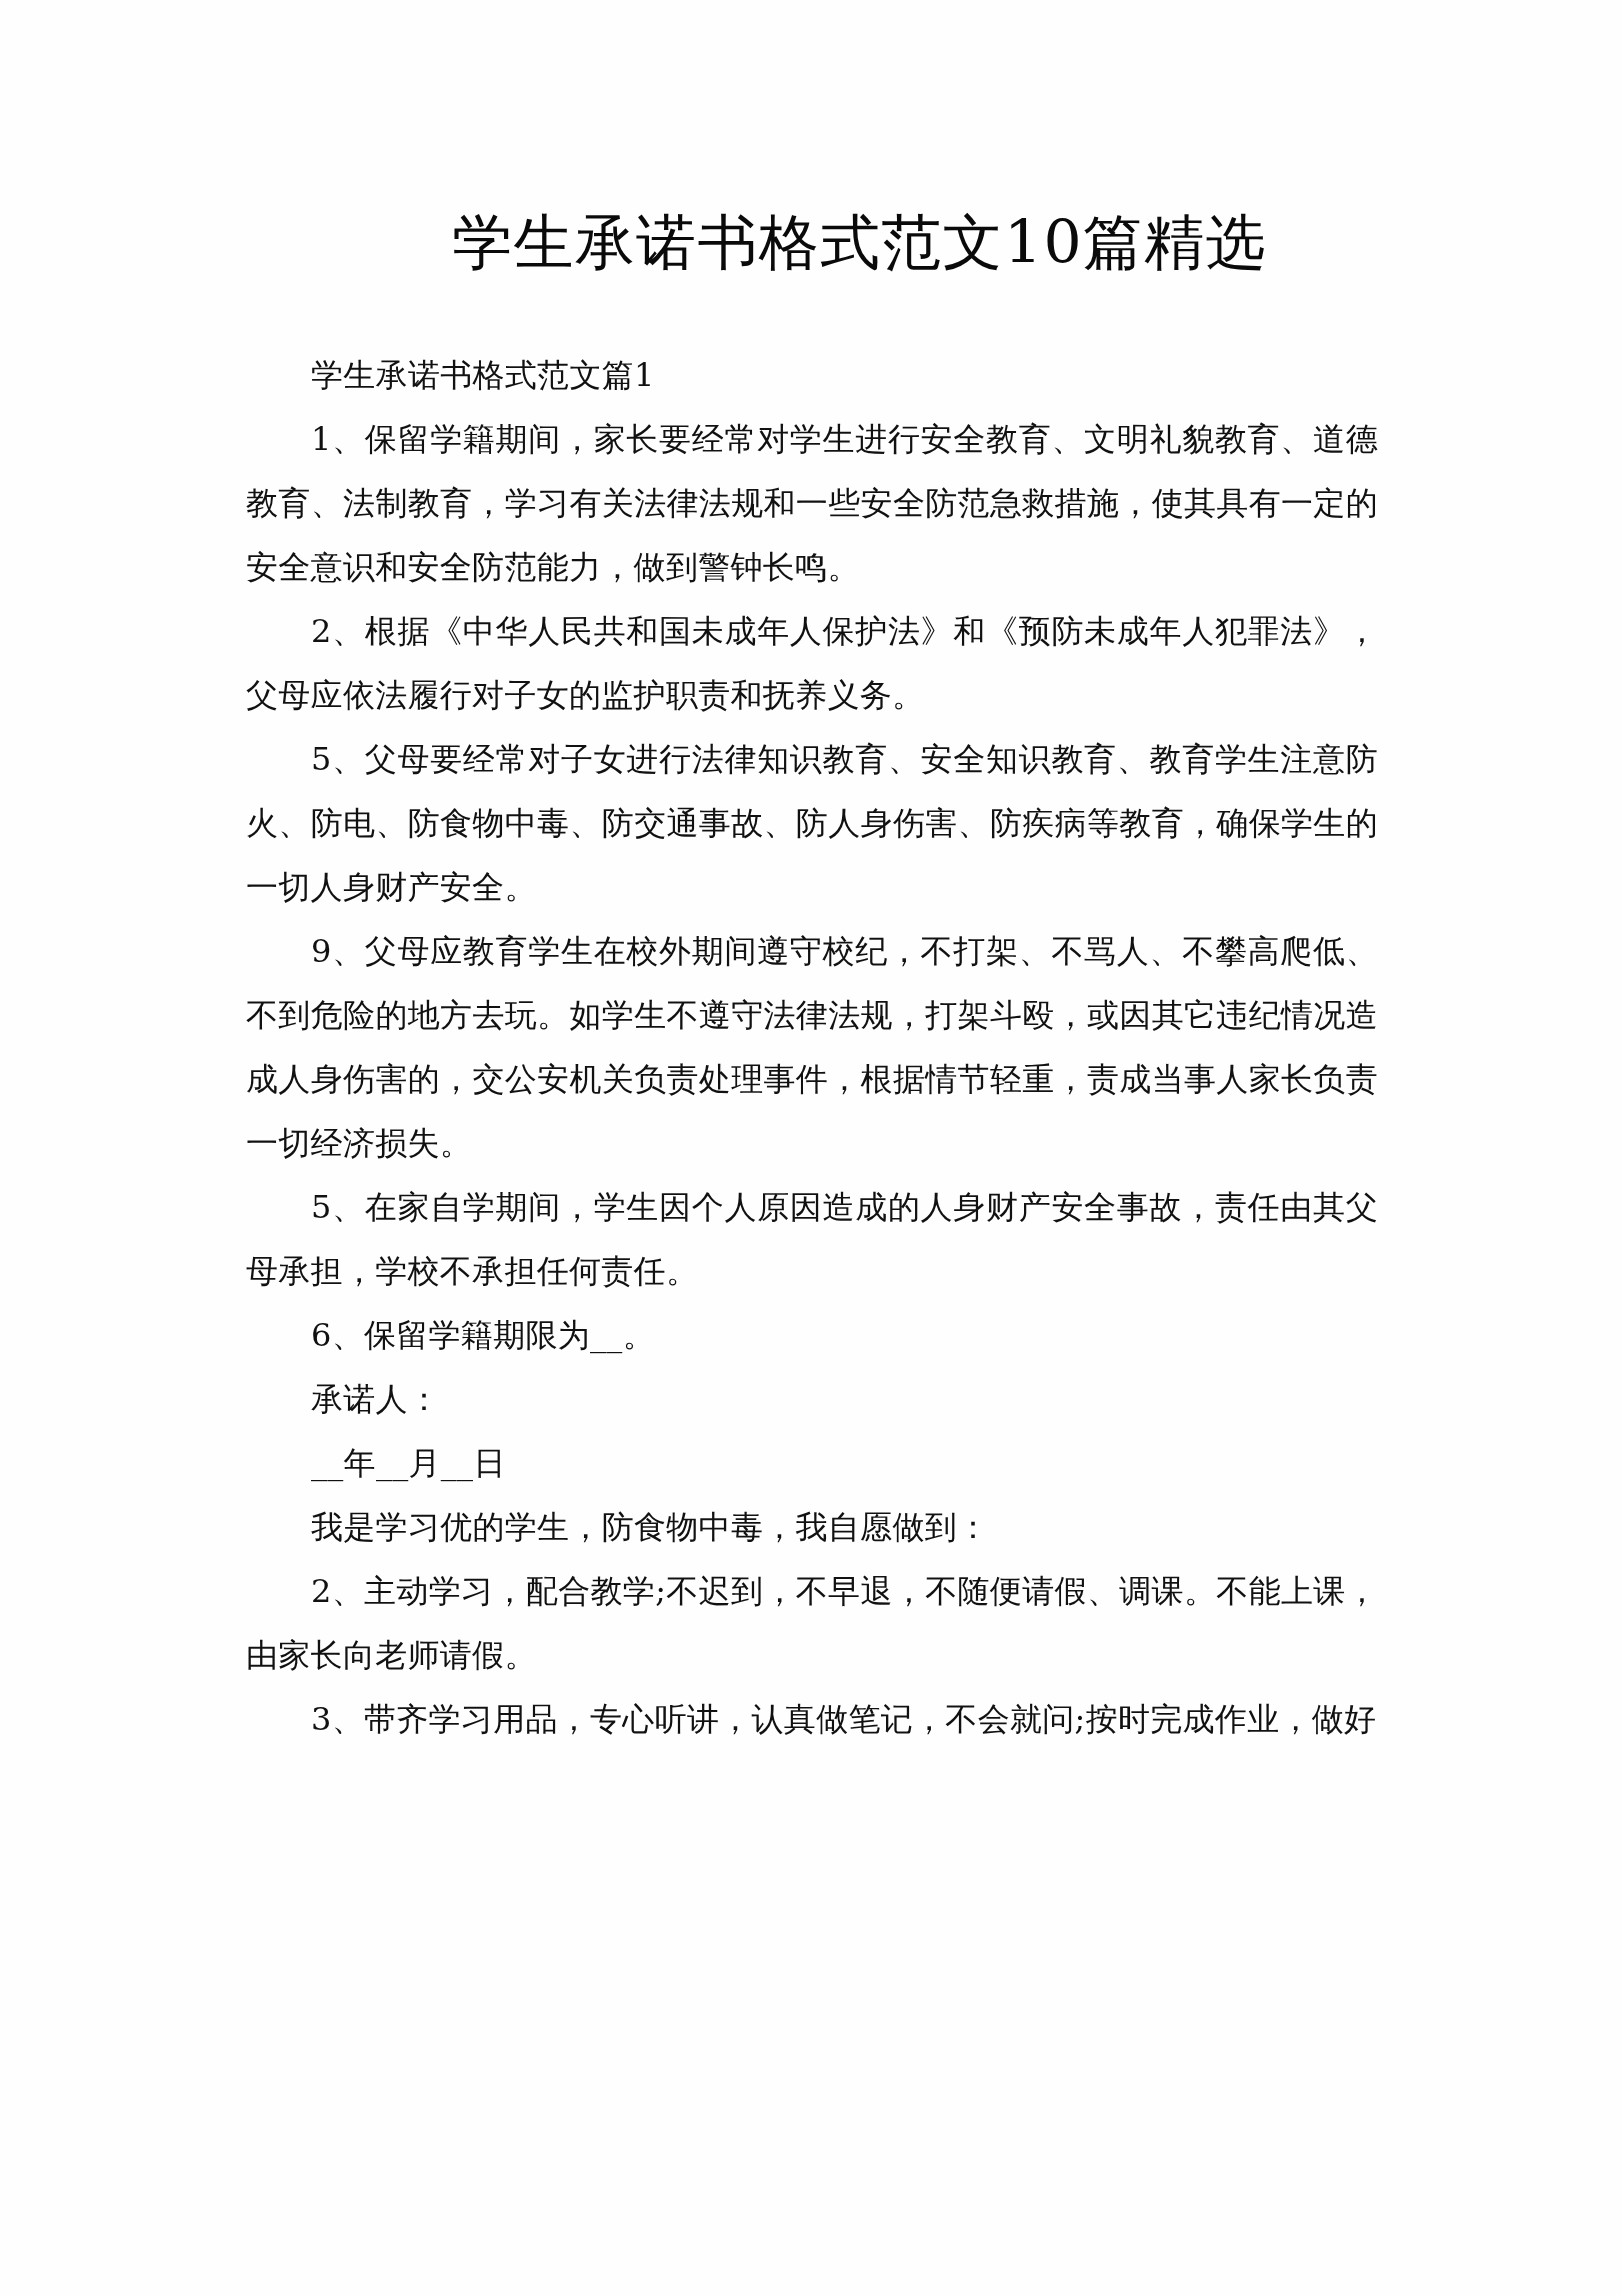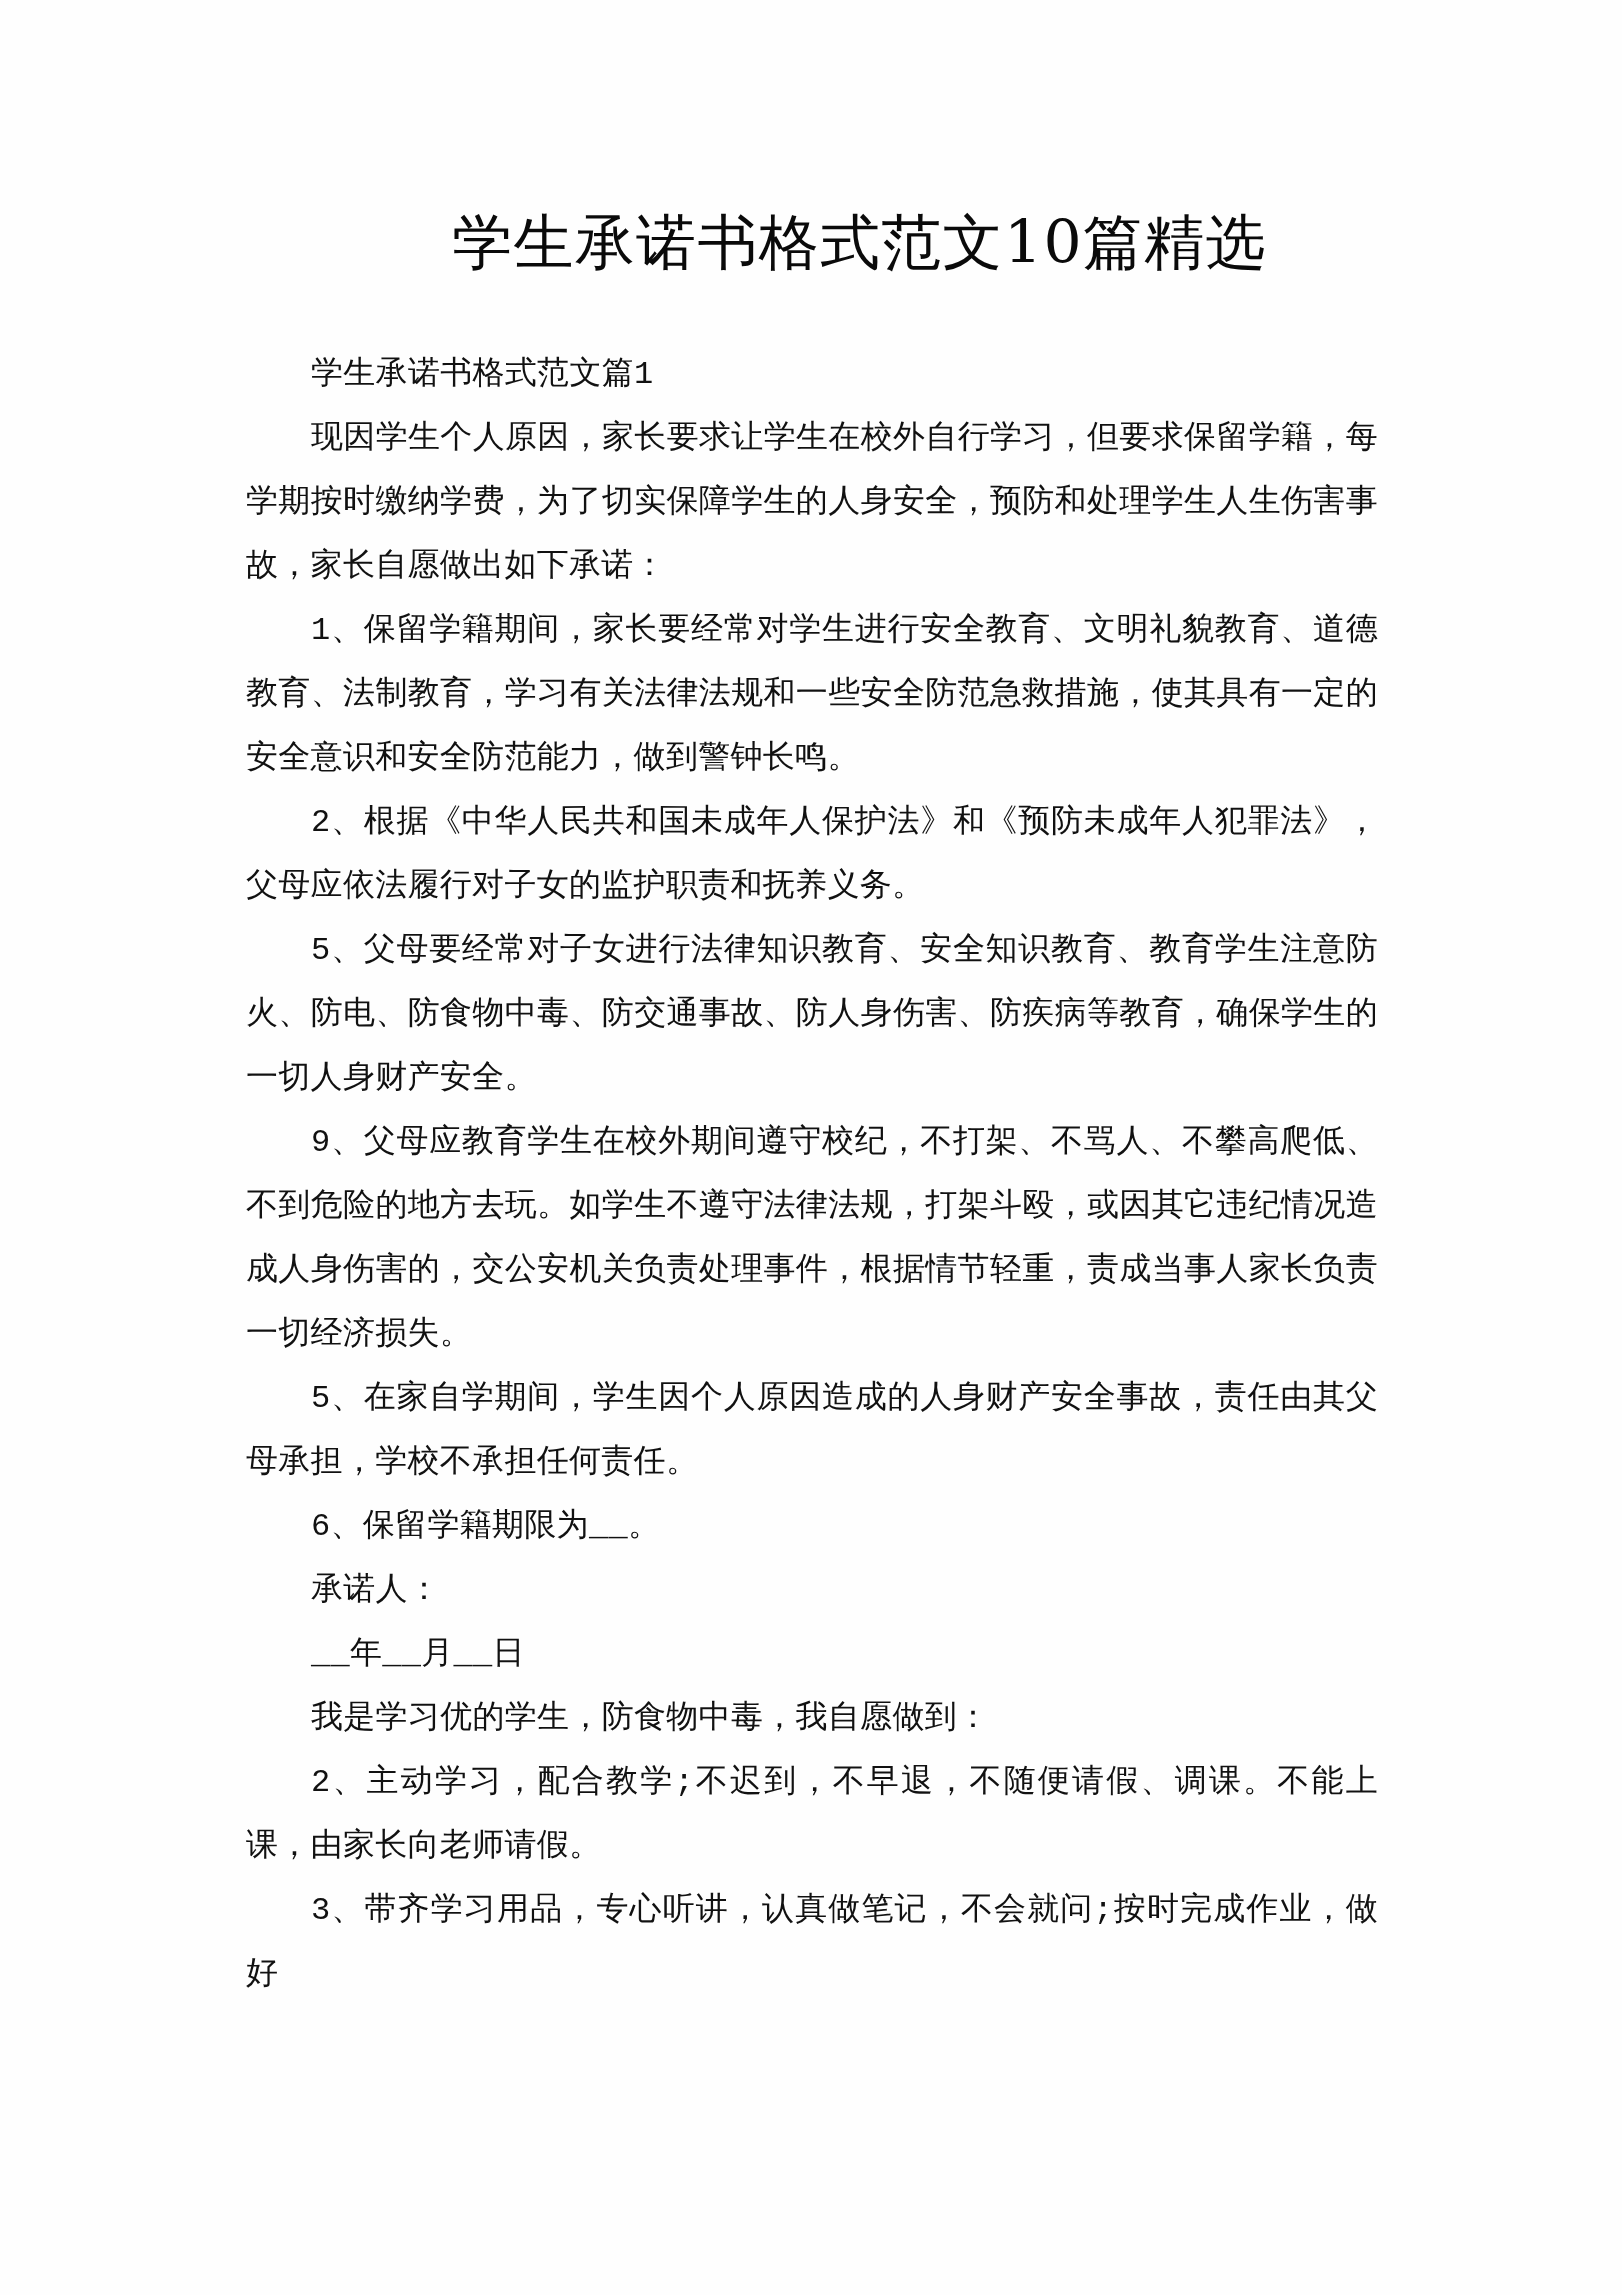--- a/index.html
+++ b/index.html
@@ -35,21 +35,20 @@
       color: #0a0a0a;
       margin: 0;
       font-weight: normal;
       padding-left: 48px;
     }
     .content {
       position: absolute;
       left: 246px;
       top: 343px;
       width: 1132px;
-      font-family: Liberation Mono, monospace;
     }
     .p {
       margin: 0;
       font-size: 32px;
       line-height: 64px;
       text-align: justify;
       text-align-last: left;
       word-break: break-all;
       letter-spacing: 0.3px;
     }
@@ -62,21 +61,20 @@
   </style>
 </head>
 <body>
 
 <div class="page">
   <h1 class="title">学生承诺书格式范文10篇精选</h1>
 
   <div class="content">
 
     <p class="p heading">学生承诺书格式范文篇1</p>
-    <p class="p indent">现因学生个人原因，家长要求让学生在校外自行学习，但要求保留学籍，每学期按时缴纳学费，为了切实保障学生的人身安全，预防和处理学生人生伤害事故，家长自愿做出如下承诺：</p>
     <p class="p indent">1、保留学籍期间，家长要经常对学生进行安全教育、文明礼貌教育、道德教育、法制教育，学习有关法律法规和一些安全防范急救措施，使其具有一定的安全意识和安全防范能力，做到警钟长鸣。</p>
     <p class="p indent">2、根据《中华人民共和国未成年人保护法》和《预防未成年人犯罪法》，父母应依法履行对子女的监护职责和抚养义务。</p>
     <p class="p indent">5、父母要经常对子女进行法律知识教育、安全知识教育、教育学生注意防火、防电、防食物中毒、防交通事故、防人身伤害、防疾病等教育，确保学生的一切人身财产安全。</p>
     <p class="p indent">9、父母应教育学生在校外期间遵守校纪，不打架、不骂人、不攀高爬低、不到危险的地方去玩。如学生不遵守法律法规，打架斗殴，或因其它违纪情况造成人身伤害的，交公安机关负责处理事件，根据情节轻重，责成当事人家长负责一切经济损失。</p>
     <p class="p indent">5、在家自学期间，学生因个人原因造成的人身财产安全事故，责任由其父母承担，学校不承担任何责任。</p>
     <p class="p indent">6、保留学籍期限为__。</p>
     <p class="p indent">承诺人：</p>
     <p class="p indent">__年__月__日</p>
 
     <p class="p indent">我是学习优的学生，防食物中毒，我自愿做到：</p>

